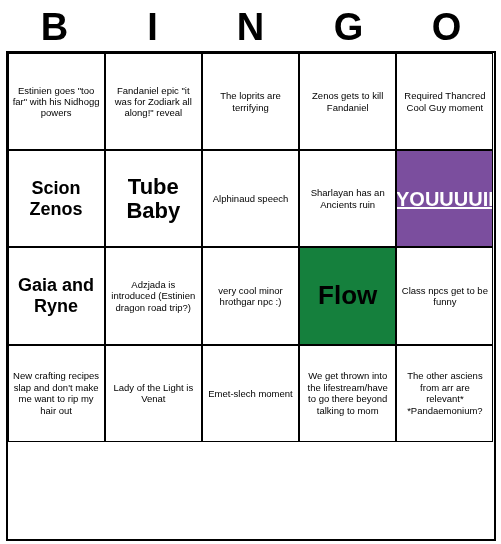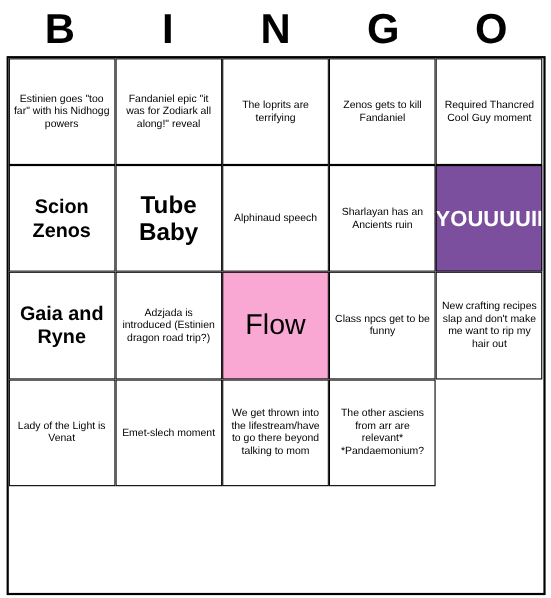--- a/index.html
+++ b/index.html
@@ -55,25 +55,26 @@
     .cell.xl-text {
       font-size: 22px;
       font-weight: bold;
       line-height: 1.1;
     }
     .cell.highlighted {
       background: #7b4e9e;
       color: #fff;
       font-size: 20px;
       font-weight: bold;
+      text-decoration: underline;
     }
     .cell.flow-cell {
       font-size: 26px;
-      font-weight: normal;
-      background: #f9a8d4;
+      font-weight: bold;
+      background: #15803d;
     }
   </style>
 </head>
 <body>
 
 <div class="bingo-title">
   <span>B</span>
   <span>I</span>
   <span>N</span>
   <span>G</span>
@@ -86,20 +87,21 @@
     <div class="cell">The loprits are terrifying</div>
     <div class="cell">Zenos gets to kill Fandaniel</div>
     <div class="cell">Required Thancred Cool Guy moment</div>
     <div class="cell large-text">Scion Zenos</div>
     <div class="cell xl-text">Tube Baby</div>
     <div class="cell">Alphinaud speech</div>
     <div class="cell">Sharlayan has an Ancients ruin</div>
     <div class="cell highlighted">YOUUUUII</div>
     <div class="cell large-text">Gaia and Ryne</div>
     <div class="cell">Adzjada is introduced (Estinien dragon road trip?)</div>
+    <div class="cell">very cool minor hrothgar npc :)</div>
     <div class="cell flow-cell">Flow</div>
     <div class="cell">Class npcs get to be funny</div>
     <div class="cell">New crafting recipes slap and don't make me want to rip my hair out</div>
     <div class="cell">Lady of the Light is Venat</div>
     <div class="cell">Emet-slech moment</div>
     <div class="cell">We get thrown into the lifestream/have to go there beyond talking to mom</div>
     <div class="cell">The other asciens from arr are relevant* *Pandaemonium?</div>
   </div>
 
 </body></html>

